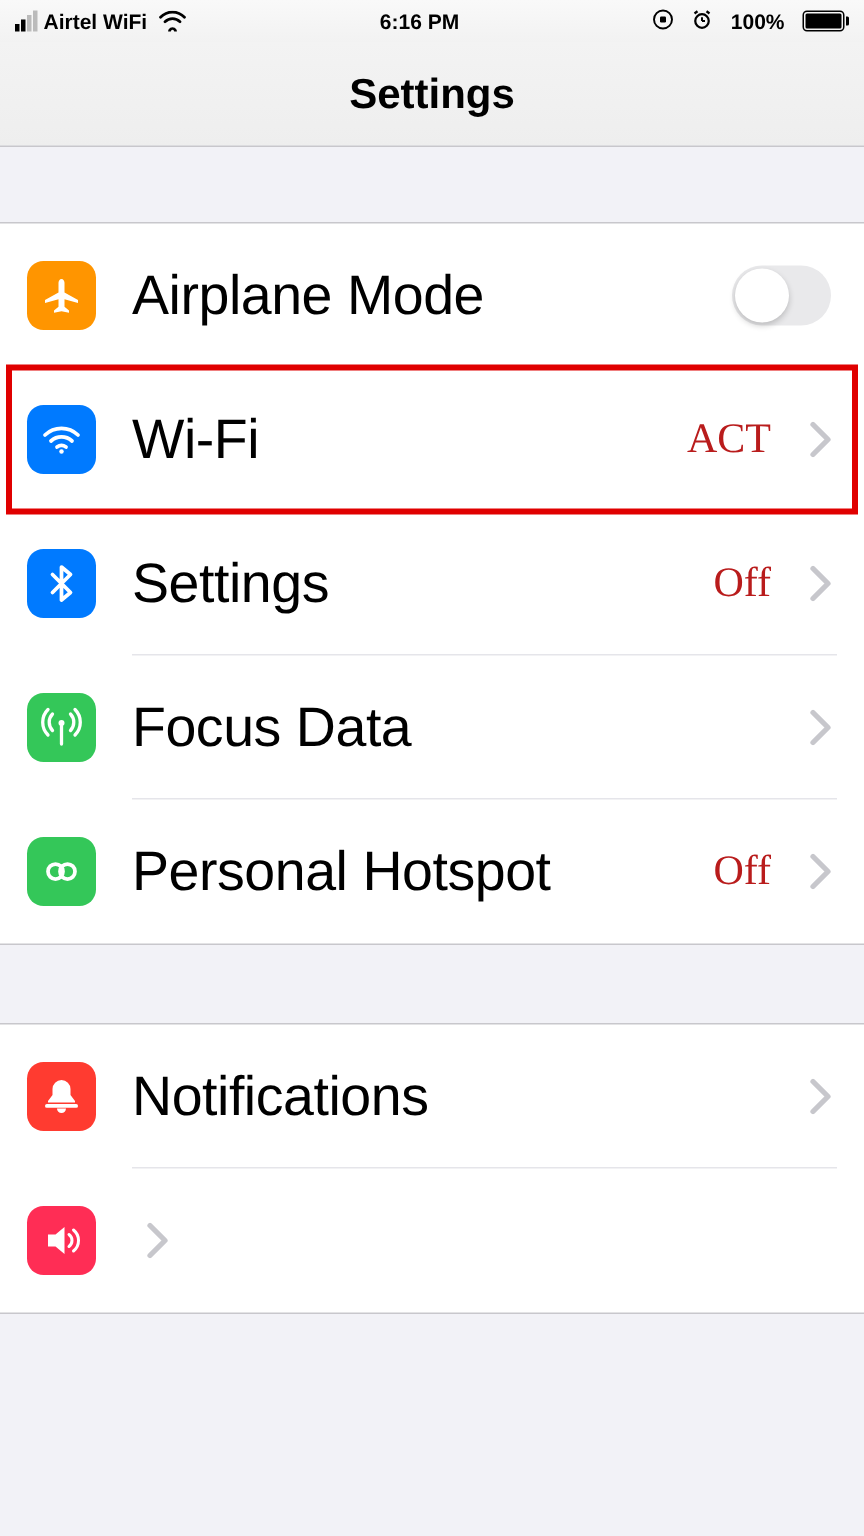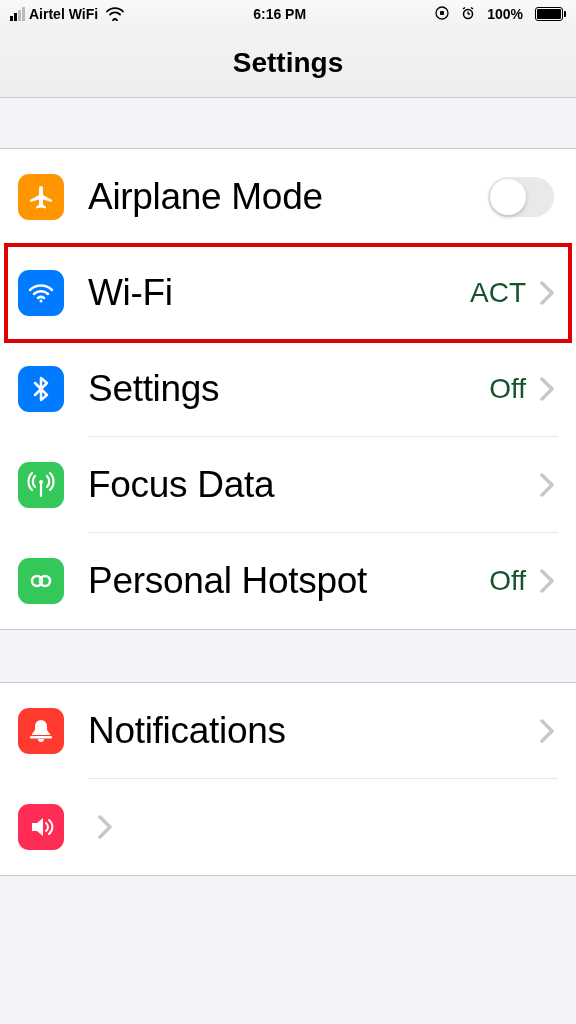--- a/index.html
+++ b/index.html
@@ -133,22 +133,23 @@
       flex-shrink: 0;
       margin-right: 24px;
     }
     .label {
       font-size: 37px;
       letter-spacing: -0.3px;
       flex: 1;
     }
     .value {
       font-size: 28px;
-      color: #14532d;
-      margin-right: 4px;
+      color: #b91c1c;
+      margin-right: 16px;
+      font-family: Liberation Serif, serif;
     }
     .chevron {
       flex-shrink: 0;
       margin-left: 10px;
     }
     .chevron svg {
       display: block;
     }
     .toggle {
       width: 66px;

